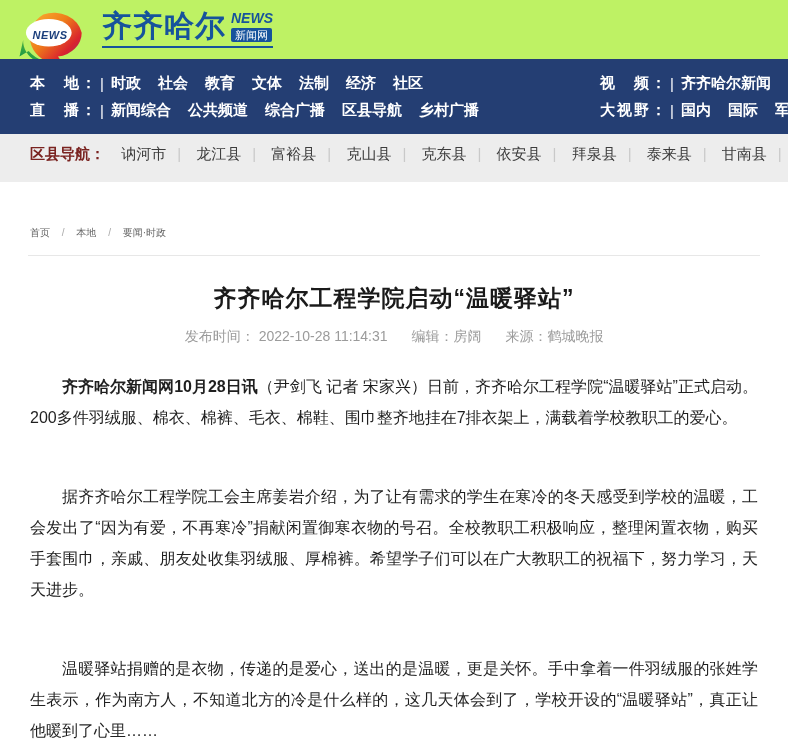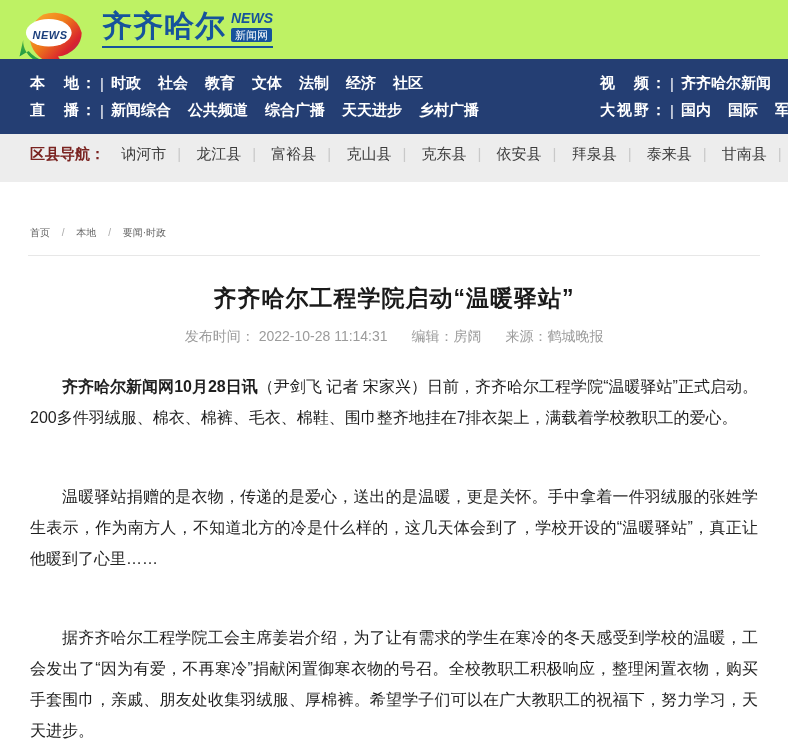--- a/index.html
+++ b/index.html
@@ -111,21 +111,21 @@
       <a class="nav-item">法制</a>
       <a class="nav-item">经济</a>
       <a class="nav-item">社区</a>
     </div>
     <div class="nav-row">
       <span class="nav-label">直　播：</span>
       <span class="nav-pipe">|</span>
       <a class="nav-item">新闻综合</a>
       <a class="nav-item">公共频道</a>
       <a class="nav-item">综合广播</a>
-      <a class="nav-item">天天进步</a>
+      <a class="nav-item">区县导航</a>
       <a class="nav-item">乡村广播</a>
     </div>
   </div>
   <div class="nav-col-right">
     <div class="nav-row">
       <span class="nav-label">视　频：</span>
       <span class="nav-pipe">|</span>
       <a class="nav-item">齐齐哈尔新闻</a>
     </div>
     <div class="nav-row">
@@ -165,15 +165,15 @@
 <h1 class="article-title">齐齐哈尔工程学院启动“温暖驿站”</h1>
 
 <div class="article-meta">
   <span class="meta-group"><span>发布时间：</span><span class="meta-val">2022-10-28 11:14:31</span></span>
   <span class="meta-group"><span>编辑：</span><span>房阔</span></span>
   <span class="meta-group"><span>来源：</span><span>鹤城晚报</span></span>
 </div>
 
 <div class="article-body">
   <p><b>齐齐哈尔新闻网10月28日讯</b><span>（尹剑飞 记者 宋家兴）日前，齐齐哈尔工程学院“温暖驿站”正式启动。200多件羽绒服、棉衣、棉裤、毛衣、棉鞋、围巾整齐地挂在7排衣架上，满载着学校教职工的爱心。</span></p>
+  <p><b></b><span>据齐齐哈尔工程学院工会主席姜岩介绍，为了让有需求的学生在寒冷的冬天感受到学校的温暖，工会发出了“因为有爱，不再寒冷”捐献闲置御寒衣物的号召。全校教职工积极响应，整理闲置衣物，购买手套围巾，亲戚、朋友处收集羽绒服、厚棉裤。希望学子们可以在广大教职工的祝福下，努力学习，天天进步。</span></p>
   <p><b></b><span>温暖驿站捐赠的是衣物，传递的是爱心，送出的是温暖，更是关怀。手中拿着一件羽绒服的张姓学生表示，作为南方人，不知道北方的冷是什么样的，这几天体会到了，学校开设的“温暖驿站”，真正让他暖到了心里……</span></p>
-  <p><b></b><span>据齐齐哈尔工程学院工会主席姜岩介绍，为了让有需求的学生在寒冷的冬天感受到学校的温暖，工会发出了“因为有爱，不再寒冷”捐献闲置御寒衣物的号召。全校教职工积极响应，整理闲置衣物，购买手套围巾，亲戚、朋友处收集羽绒服、厚棉裤。希望学子们可以在广大教职工的祝福下，努力学习，天天进步。</span></p>
 </div>
 
 </body></html>

